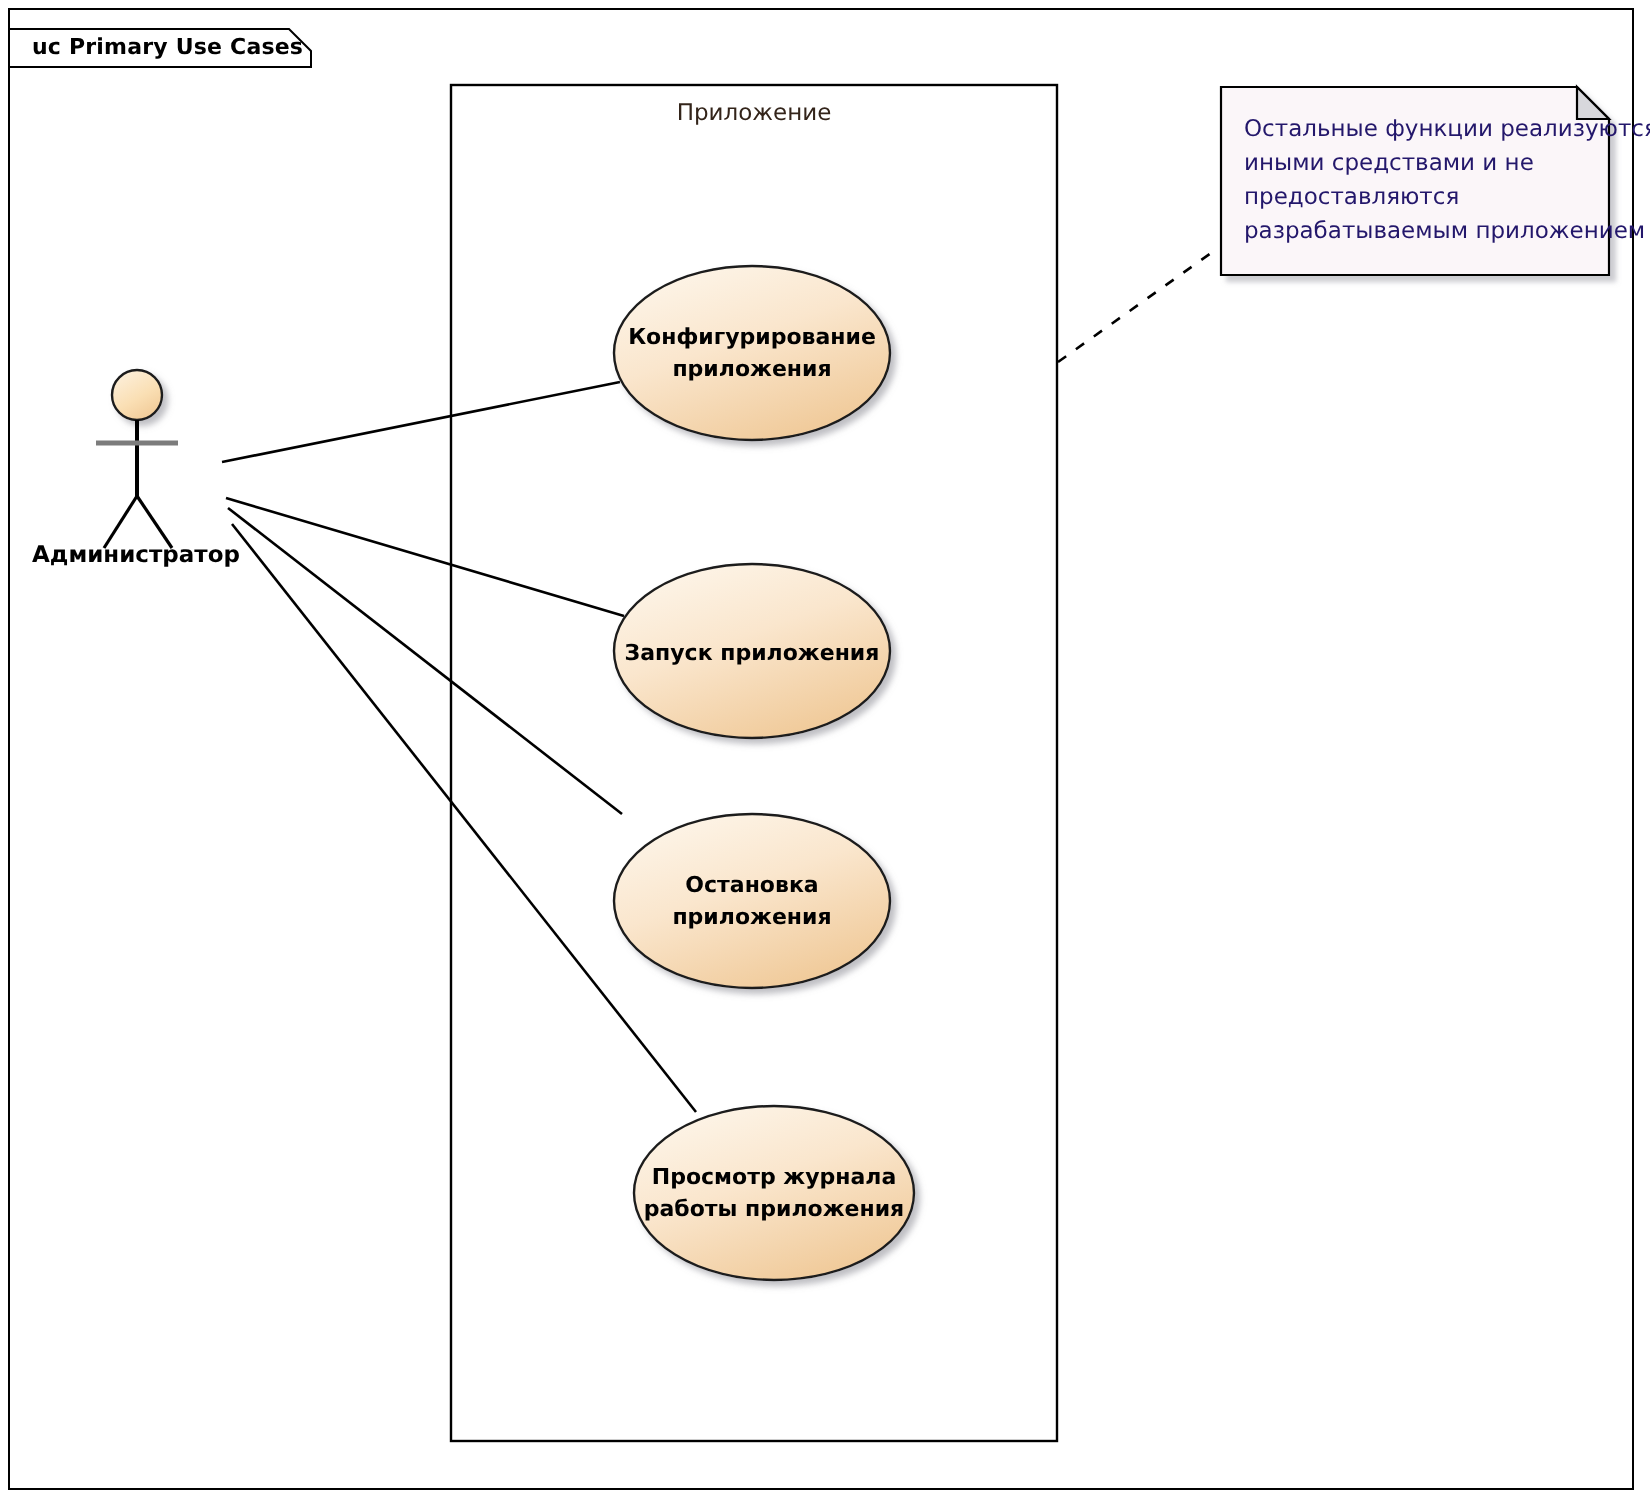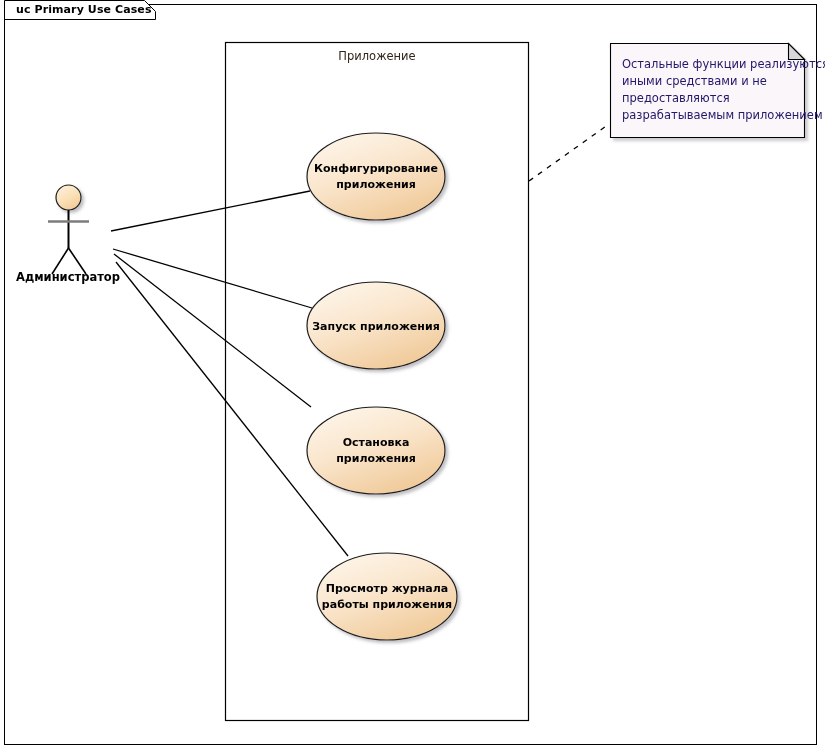--- a/index.html
+++ b/index.html
@@ -27,21 +27,21 @@
     width: 813px;
     height: 741px;
     border: 1px solid #000000;
     box-sizing: border-box;
     background: #ffffff;
   }
   
   .frame-tab {
     position: absolute;
     left: 4px;
-    top: 0;
+    top: 14px;
     height: 19px;
     box-sizing: border-box;
     text-decoration: underline;
   }
   .frame-tab svg {
     display: block;
   }
   .frame-tab-label {
     position: absolute;
     left: 12px;

